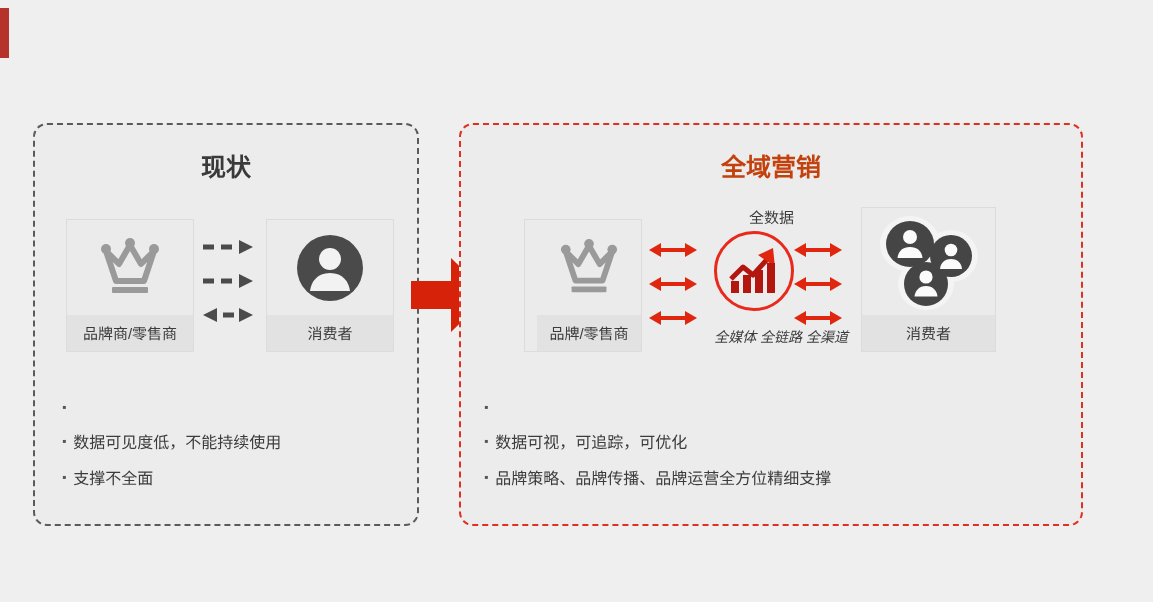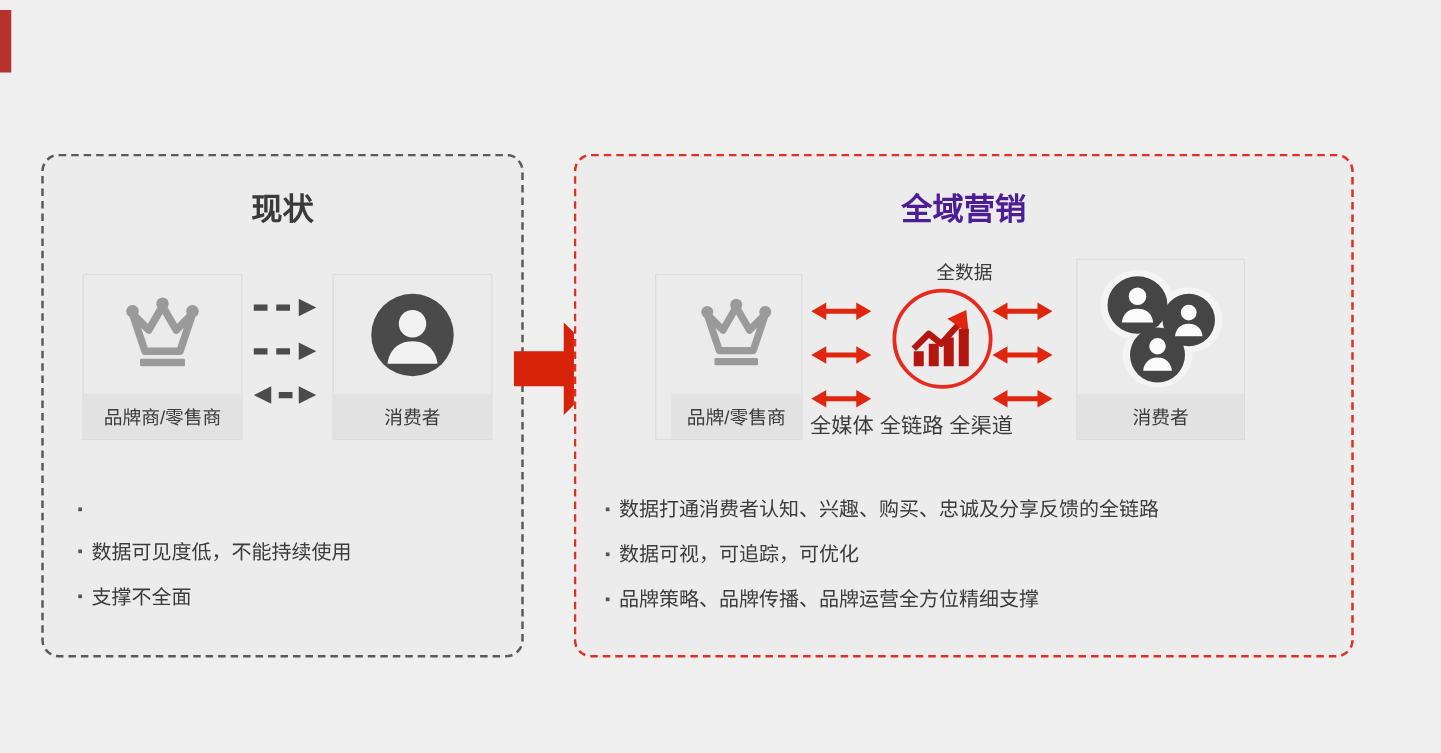--- a/index.html
+++ b/index.html
@@ -65,21 +65,21 @@
     position: absolute;
     top: 22px;
     left: 0;
     right: 0;
     text-align: center;
     font-size: 25px;
     font-weight: bold;
     color: #3a3a3a;
   }
   .panel-heading.red {
-    color: #4c1d95;
+    color: #c2410c;
   }
 
   
   .entity-card {
     position: absolute;
     background: #ebebeb;
     border: 1px solid #dcdcdc;
     box-sizing: border-box;
     display: flex;
     flex-direction: column;
@@ -148,24 +148,25 @@
     display: flex;
     align-items: center;
     justify-content: center;
     box-sizing: border-box;
   }
   .channels-label {
     position: absolute;
     left: 648px;
     top: 326px;
     width: 200px;
-    text-align: left;
-    font-size: 17px;
+    text-align: right;
+    font-size: 14px;
     color: #3c3c3c;
     white-space: nowrap;
+    font-style: italic;
   }
 
   
   .transition-arrow {
     position: absolute;
     left: 411px;
     top: 254px;
     width: 78px;
     height: 82px;
   }
@@ -375,21 +376,20 @@
         <path d="M49 72 C42 72 38 77 37.5 82.5 L60.5 82.5 C60 77 56 72 49 72 Z"></path>
       </g>
     </svg>
   </div>
   <div class="entity-label">消费者</div>
 </div>
 
 <div class="bullets bullets-right">
   <div class="bullet-item">
     <span class="bullet-mark">▪</span>
-    <span>数据打通消费者认知、兴趣、购买、忠诚及分享反馈的全链路</span>
   </div>
   <div class="bullet-item">
     <span class="bullet-mark">▪</span>
     <span>数据可视，可追踪，可优化</span>
   </div>
   <div class="bullet-item">
     <span class="bullet-mark">▪</span>
     <span>品牌策略、品牌传播、品牌运营全方位精细支撑</span>
   </div>
 </div>

